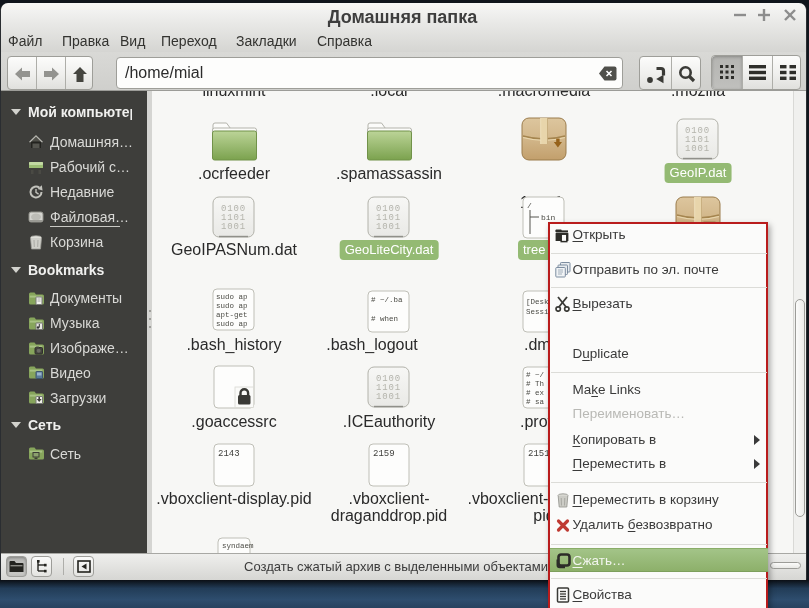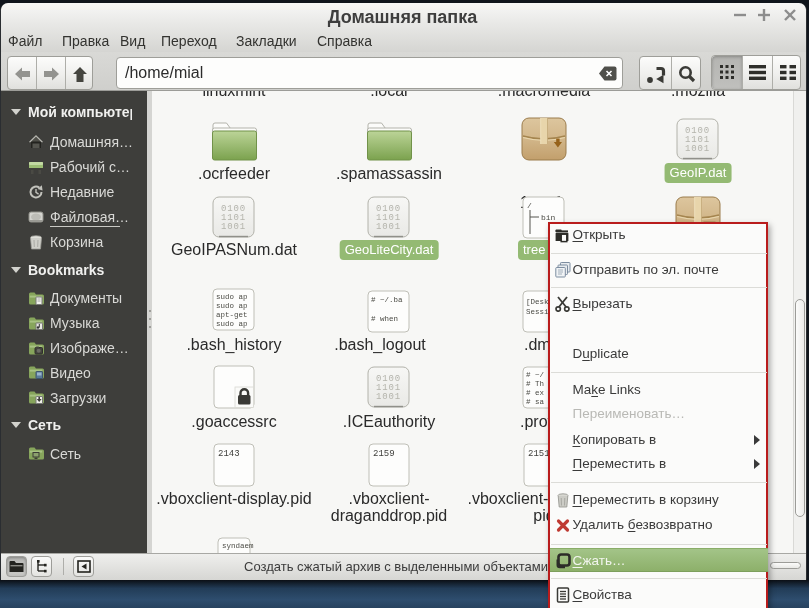--- a/index.html
+++ b/index.html
@@ -362,21 +362,21 @@
     <text x="4" y="20" font-family="Liberation Mono,monospace" font-size="7.5px" fill="#4b4b45">sudo ap</text>
     <text x="4" y="29" font-family="Liberation Mono,monospace" font-size="7.5px" fill="#4b4b45">apt-get</text>
     <text x="4" y="38" font-family="Liberation Mono,monospace" font-size="7.5px" fill="#4b4b45">sudo ap</text>
   </svg>
   <div class="lbl" style="left:82px; top:245px; transform:translateX(-50%);">.bash_history</div>
   <svg class="icon" style="left:215px; top:199px;" width="43" height="43">
     <rect x="1" y="1" width="41" height="41" rx="4" fill="#fdfdfc" stroke="#bfbfb7"></rect>
     <text x="4" y="12" font-family="Liberation Mono,monospace" font-size="7.5px" fill="#4b4b45"># ~/.ba</text>
     <text x="4" y="31" font-family="Liberation Mono,monospace" font-size="7.5px" fill="#4b4b45"># when</text>
   </svg>
-  <div class="lbl" style="left:228px; top:245px; transform:translateX(-50%);">.bash_logout</div>
+  <div class="lbl" style="left:220px; top:245px; transform:translateX(-50%);">.bash_logout</div>
   <svg class="icon" style="left:370px; top:199px;" width="43" height="43">
     <rect x="1" y="1" width="41" height="41" rx="4" fill="#fdfdfc" stroke="#bfbfb7"></rect>
     <text x="4" y="14" font-family="Liberation Mono,monospace" font-size="7.5px" fill="#4b4b45">[Desk</text>
     <text x="4" y="24" font-family="Liberation Mono,monospace" font-size="7.5px" fill="#4b4b45">Sessi</text>
   </svg>
   <div class="lbl" style="left:392px; top:245px; transform:translateX(-50%);">.dmrc</div>
   
   <svg class="icon" style="left:61px; top:274px;" width="42" height="44">
     <rect x="1" y="1" width="40" height="42" rx="4" fill="#fdfdfc" stroke="#bfbfb7"></rect>
     <rect x="22" y="22" width="18.5" height="20.5" fill="#fbfbf9" stroke="#d8d8d2" stroke-width="0.8"></rect>

